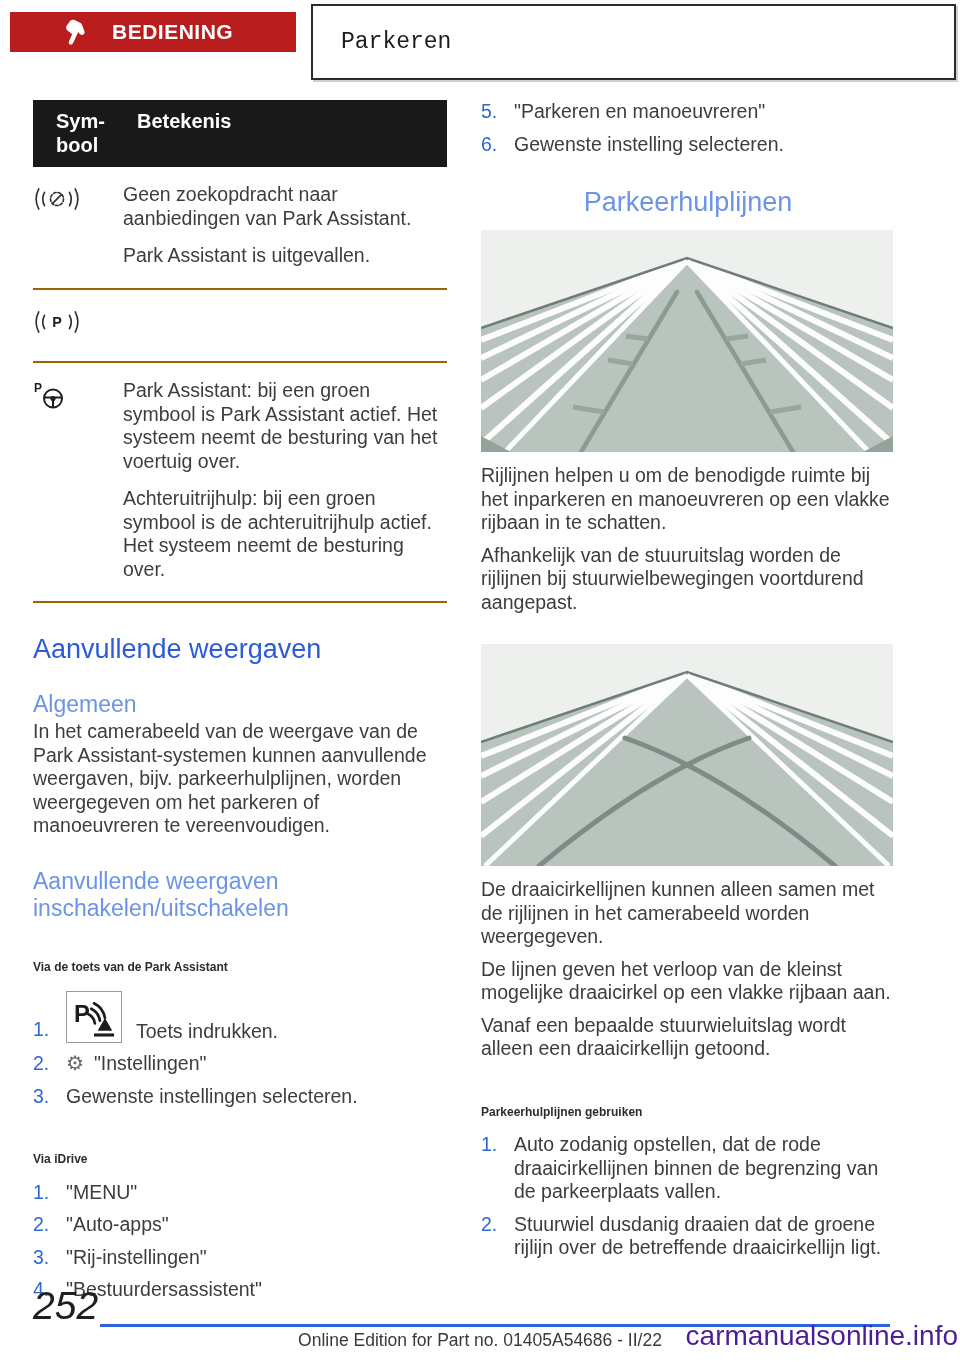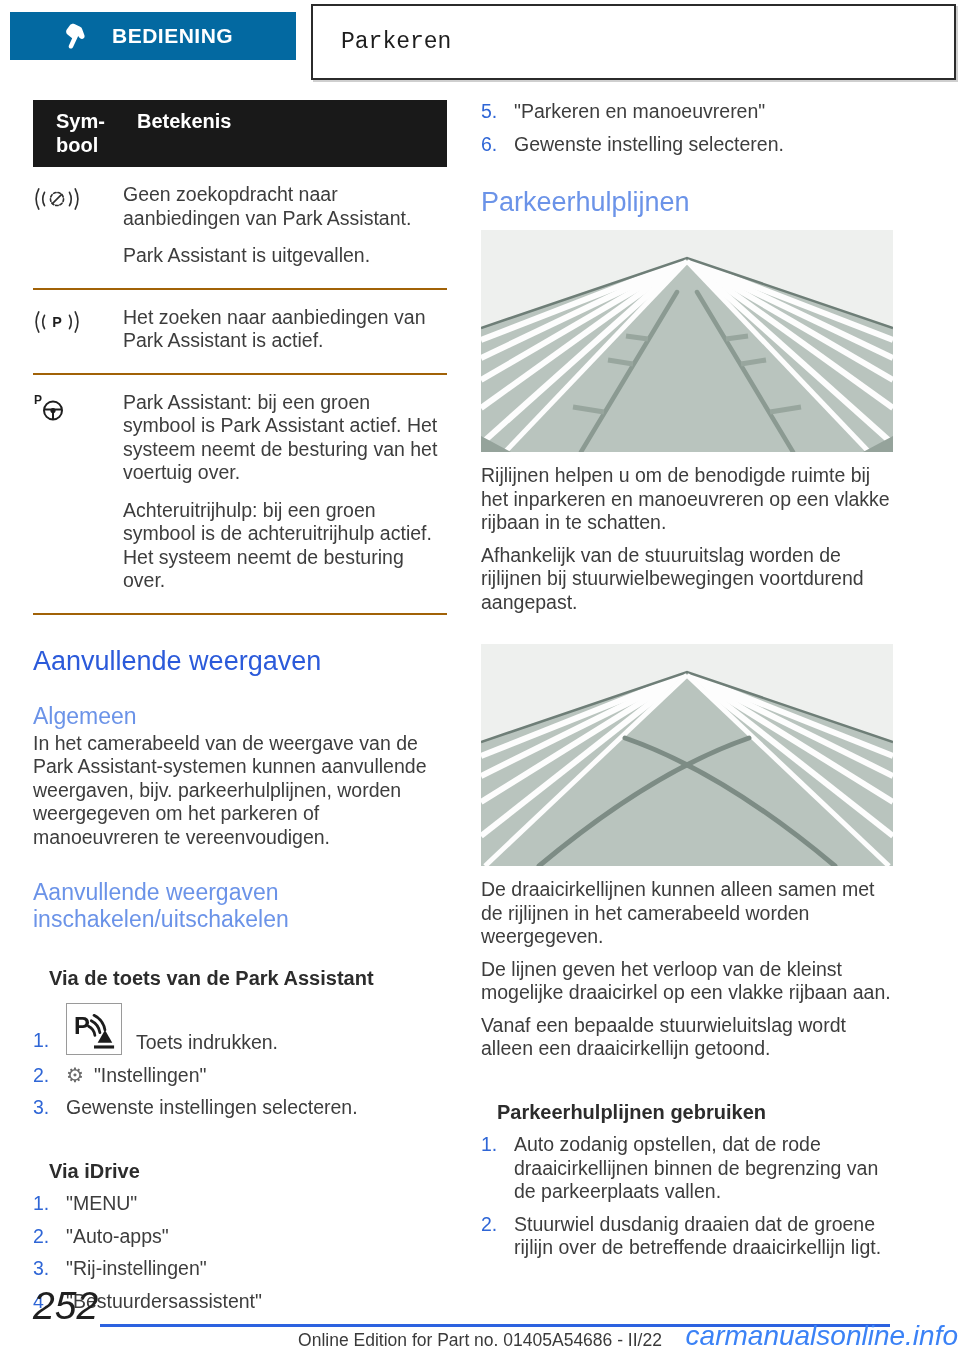--- a/index.html
+++ b/index.html
@@ -1,22 +1,22 @@
 <!DOCTYPE html>
 <html><head>
 <meta charset="utf-8">
 <style>
   * { margin:0; padding:0; box-sizing:border-box; }
   html,body { background:#ffffff; }
   body { font-family:"Liberation Sans", sans-serif; color:#3d3d3d; }
   .page { position:relative; width:960px; height:1362px; background:#fff; overflow:hidden; }
 
   
-  .chapter-badge { position:absolute; left:10px; top:12px; width:286px; height:48px;
-    background:#0369a1; color:#fff; display:flex; align-items:center; padding-left:48px; }
+  .chapter-badge { position:absolute; left:10px; top:12px; width:286px; height:40px;
+    background:#b91c1c; color:#fff; display:flex; align-items:center; padding-left:48px; }
   .chapter-badge .hand { width:30px; height:30px; margin-right:24px; transform:rotate(205deg); }
   .chapter-badge .label { font-size:21px; font-weight:bold; letter-spacing:.5px; }
   .title-box { position:absolute; left:311px; top:4px; width:645px; height:76px;
     border:2px solid #2b2b2b; box-shadow:2px 2px 0 #cfcfcf; background:#fff;
     display:flex; align-items:center; padding-left:28px; font-size:23px; color:#1d1d1d;font-family:Liberation Mono, monospace; }
 
   
   .col { position:absolute; top:100px; width:414px; font-size:19.5px; line-height:23.5px; }
   .col-left  { left:33px; }
   .col-right { left:481px; }
@@ -26,44 +26,44 @@
   .tbl-head { background:#191919; color:#fff; display:flex; padding:9px 0 10px 23px; }
   .tbl-head .c1 { width:81px; font-weight:bold; font-size:20px; line-height:24px; }
   .tbl-head .c2 { font-weight:bold; font-size:20px; line-height:24px; }
   .tbl-row { display:flex; border-bottom:2px solid #a16207; padding:16px 0 20px; }
   .tbl-row .icon-cell { width:90px; padding-top:2px; }
   .tbl-row .txt-cell { flex:1; }
   .tbl-row .txt-cell p + p { margin-top:14px; }
 
   
   .h1 { font-size:27px; line-height:32px; font-weight:normal; color:#2b5ada; }
-  .h1.light { color:#6b93e8; }
+  .h1.light { color:#6b93e8;text-align:center; }
   .h2 { font-size:23px; line-height:27px; font-weight:normal; color:#6b93e8; }
-  .method-title { font-size:20px; font-weight:bold; color:#2c2c2c;margin-left:16px; }
+  .method-title { font-size:12px; font-weight:bold; color:#2c2c2c; }
   p.body + p.body { margin-top:9px; }
 
   
   .step { display:flex; margin-top:9px; }
   .step .num { color:#2f66d6; width:33px; flex:0 0 33px; }
   .step .stext { flex:1; }
   .step .inline-ico { margin-right:10px; color:#6a6a6a; font-size:20px; line-height:22px; }
   .step-btn { display:flex; align-items:flex-end; margin-top:12px; }
   .step-btn .num { color:#2f66d6; width:33px; flex:0 0 33px; padding-bottom:2px; }
   .pa-btn { width:56px; height:52px; border:1.5px solid #9a9a9a; background:#fff;
     margin-right:14px; display:flex; align-items:center; justify-content:center; }
 
   
   .cam { width:412px; height:222px; display:block; }
 
   
   .page-num { position:absolute; left:33px; top:1284px; font-size:39px; color:#1f1f1f;font-style:italic; }
   .foot-rule { position:absolute; left:100px; top:1324px; width:790px; height:3px; background:#2c62e0; }
   .edition { position:absolute; left:0; top:1330px; width:100%; text-align:center;
     font-size:17.5px; color:#3a3a3a; }
-  .watermark { position:absolute; right:2px; top:1320px; font-size:28px; color:#3b82f6;font-style:italic; }
+  .watermark { position:absolute; right:2px; top:1320px; font-size:28px; color:#4c1d95; }
 
   .mt12{margin-top:12px}.mt26{margin-top:26px}.mt30{margin-top:30px}.mt34{margin-top:34px}
   .mt40{margin-top:40px}.mt10{margin-top:2px}
 </style>
 </head>
 <body>
 
 <div class="page">
 
   <div class="chapter-badge">
@@ -110,23 +110,20 @@
         <div class="icon-cell">
           <svg width="48" height="28" viewBox="0 0 50 28">
             <g stroke="#2f2f2f" stroke-width="1.7" fill="none" stroke-linecap="round">
               <path d="M6 3.5 Q0.5 14 6 24.5"></path>
                 <path d="M12 7 Q8.3 14 12 21"></path>
               <path d="M44 3.5 Q49.5 14 44 24.5"></path>
                 <path d="M38 7 Q41.7 14 38 21"></path>
             </g>
             <text x="25" y="19.5" text-anchor="middle" font-size="15" font-weight="bold" fill="#1e1e1e" font-family="Liberation Sans, sans-serif">P</text>
           </svg>
-        </div>
-        <div class="txt-cell">
-          <p>Het zoeken naar aanbiedingen van Park Assistant is actief.</p>
         </div>
       </div>
 
       <div class="tbl-row">
         <div class="icon-cell">
           <svg width="36" height="30" viewBox="0 0 36 30">
             <text x="1" y="11" font-size="12" font-weight="bold" fill="#1e1e1e" font-family="Liberation Sans, sans-serif">P</text>
             <g transform="translate(20,17.5)" stroke="#1e1e1e" fill="none" stroke-width="2">
               <circle r="9"></circle>
               <path d="M-9 -1 H9 M0 1 V9"></path>

